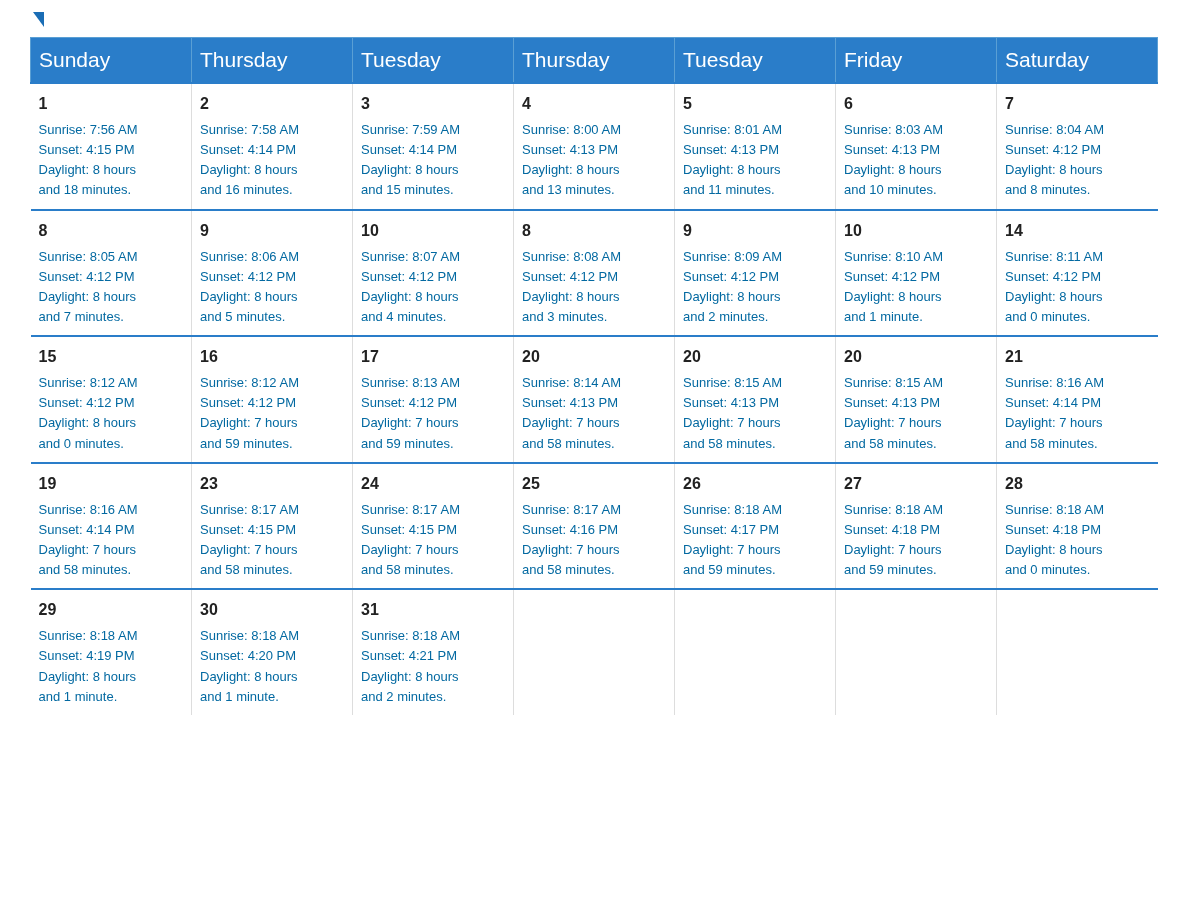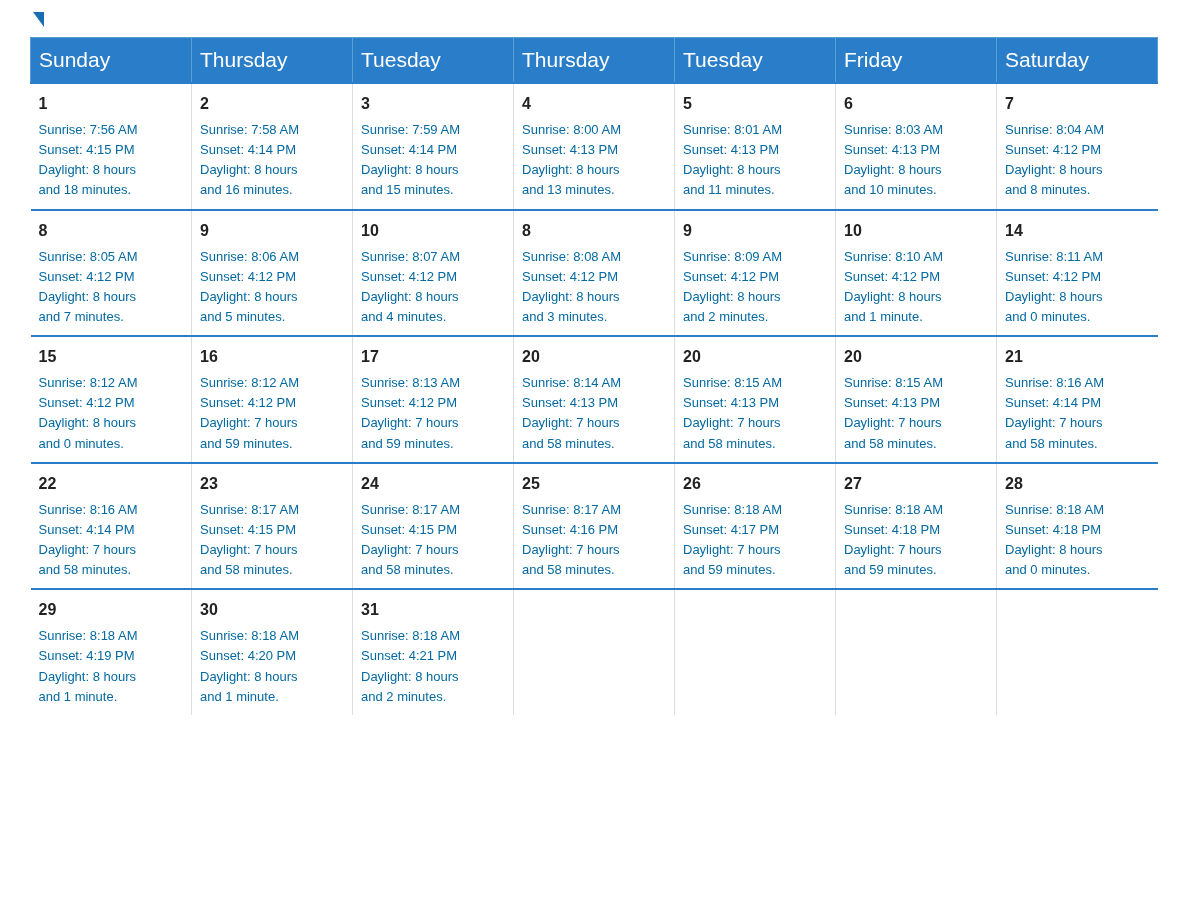--- a/index.html
+++ b/index.html
@@ -211,21 +211,21 @@
         <span class="day-num">20</span>
         <span class="day-info">Sunrise: 8:15 AM<br>Sunset: 4:13 PM<br>Daylight: 7 hours<br>and 58 minutes.</span>
       </td>
         <td>
         <span class="day-num">21</span>
         <span class="day-info">Sunrise: 8:16 AM<br>Sunset: 4:14 PM<br>Daylight: 7 hours<br>and 58 minutes.</span>
       </td>
       </tr>
       <tr>
         <td>
-        <span class="day-num">22</span>
+        <span class="day-num">19</span>
         <span class="day-info">Sunrise: 8:16 AM<br>Sunset: 4:14 PM<br>Daylight: 7 hours<br>and 58 minutes.</span>
       </td>
         <td>
         <span class="day-num">23</span>
         <span class="day-info">Sunrise: 8:17 AM<br>Sunset: 4:15 PM<br>Daylight: 7 hours<br>and 58 minutes.</span>
       </td>
         <td>
         <span class="day-num">24</span>
         <span class="day-info">Sunrise: 8:17 AM<br>Sunset: 4:15 PM<br>Daylight: 7 hours<br>and 58 minutes.</span>
       </td>

